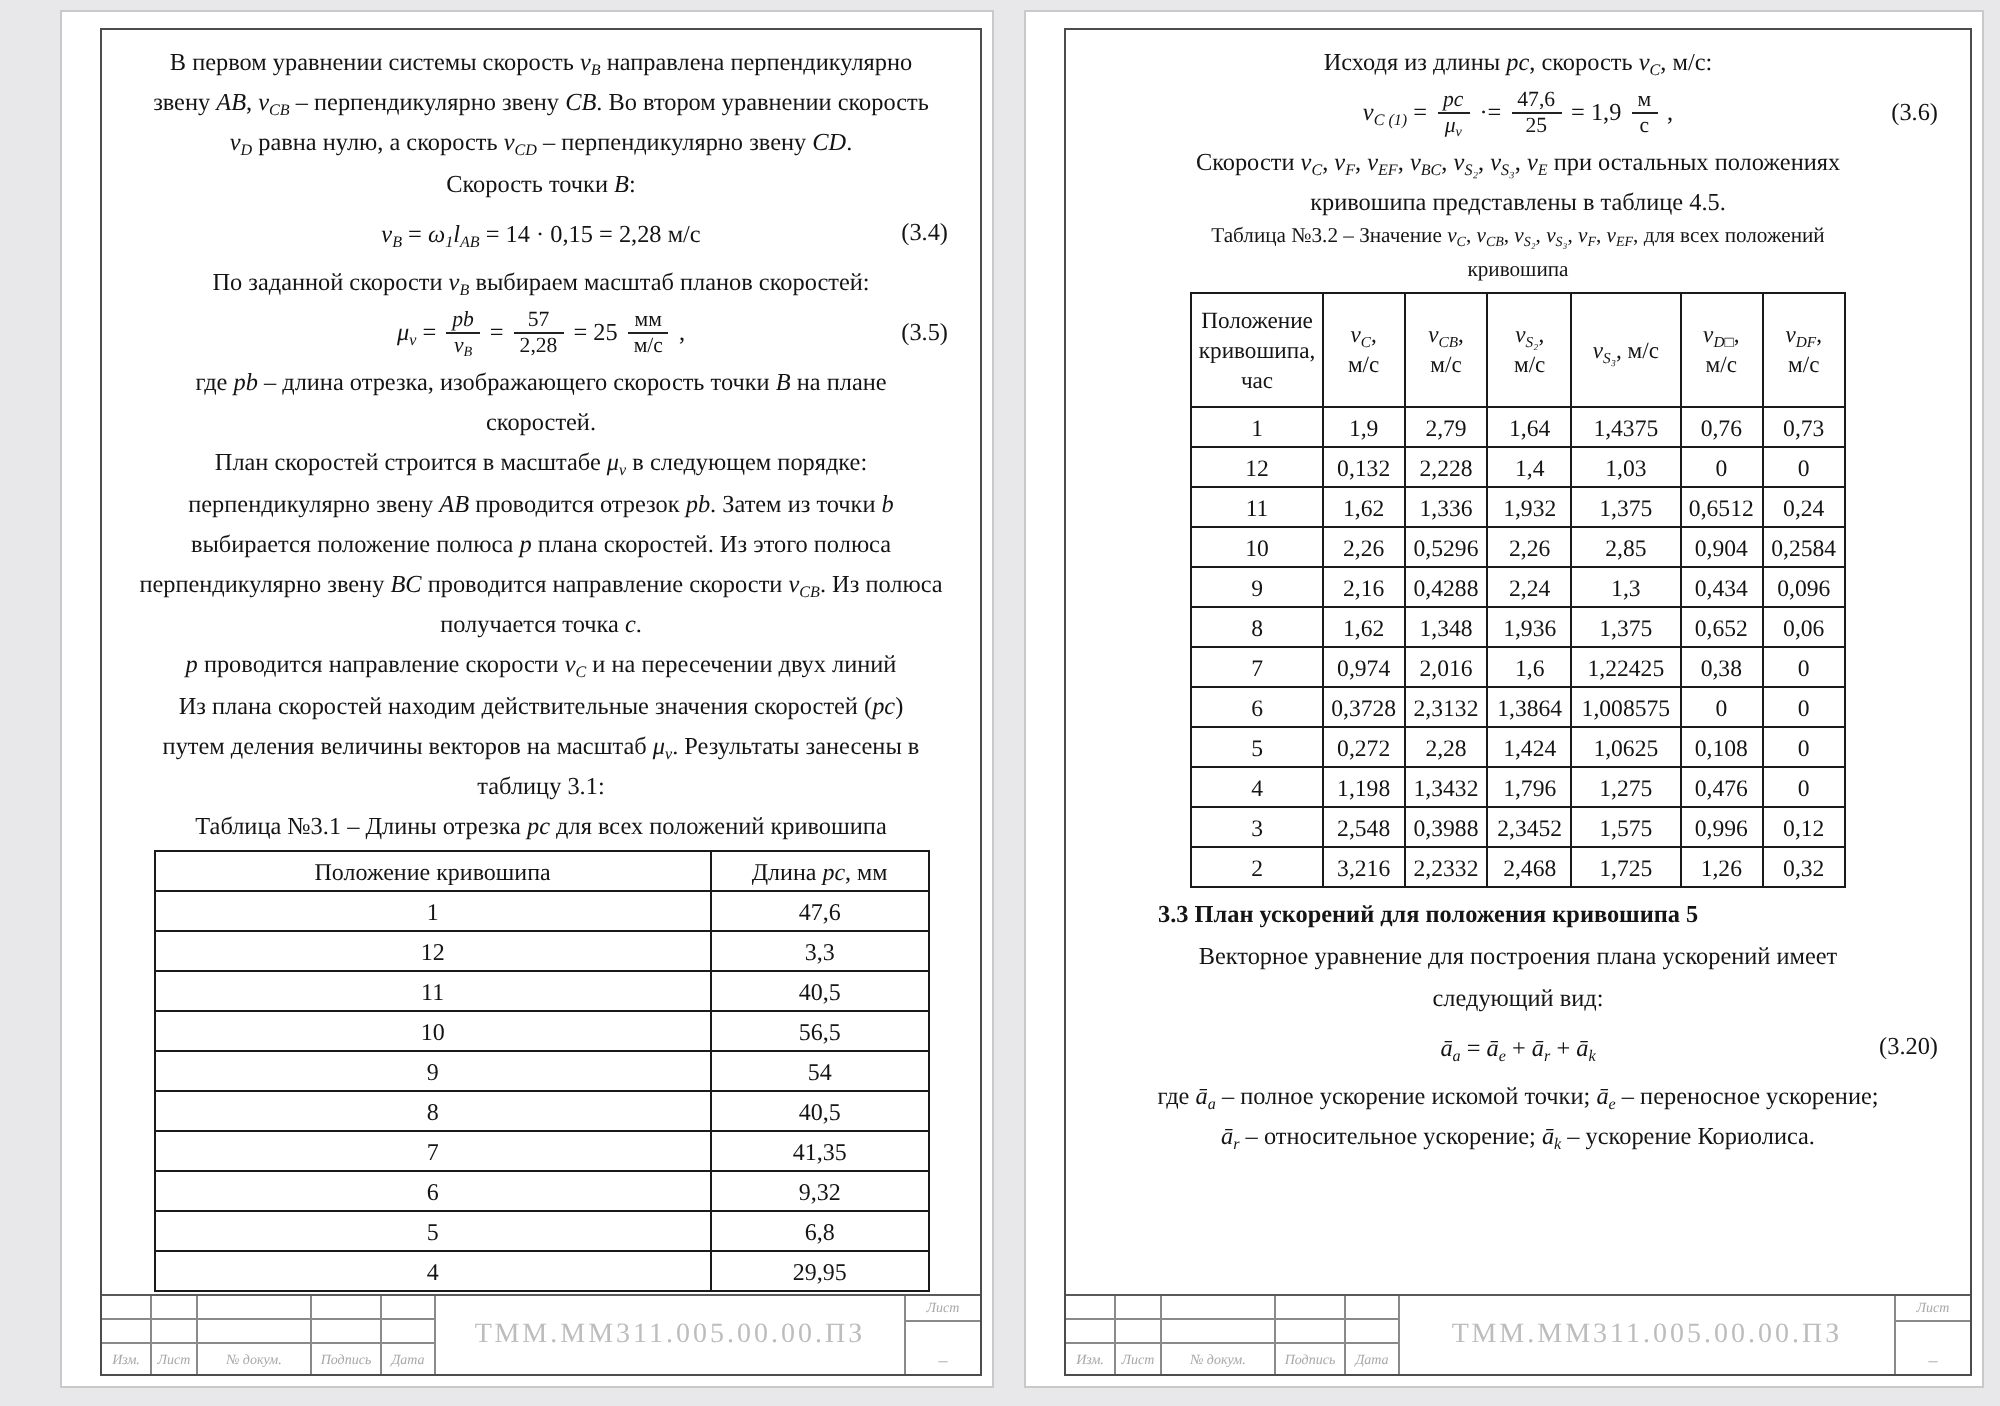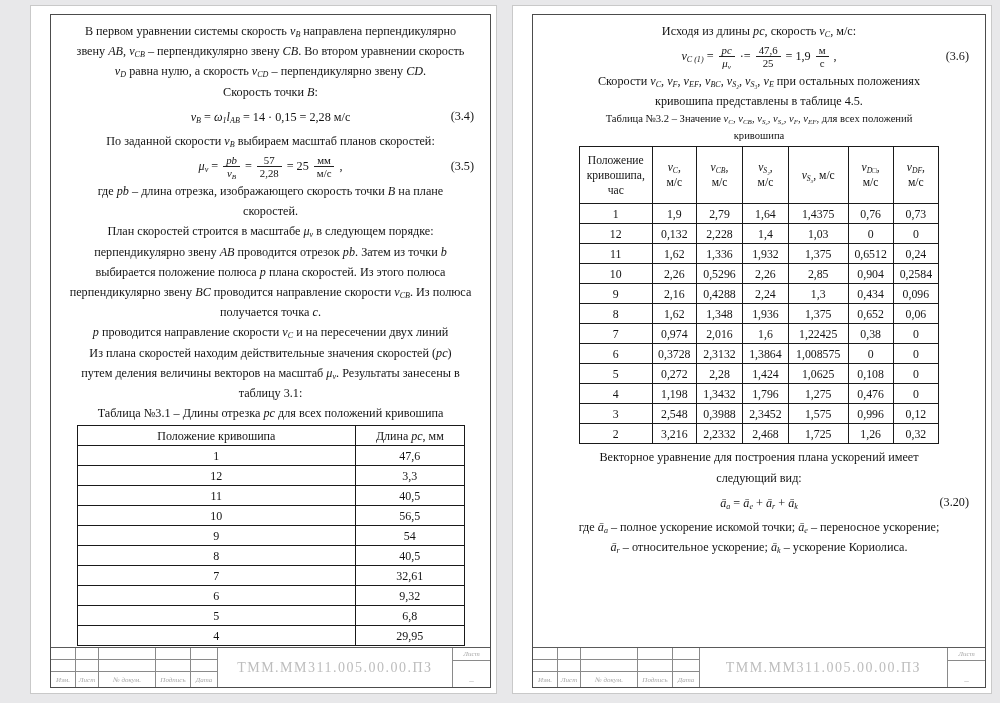--- a/index.html
+++ b/index.html
@@ -21,21 +21,21 @@
   .fnum{position:absolute;right:4px;top:50%;transform:translateY(-50%);font-size:12.2px;}
   .frac{display:inline-block;text-align:center;font-size:10.8px;line-height:1.12;vertical-align:middle;}
   .frac .fn{display:block;border-bottom:1px solid #222;padding:0 3px;}
   .frac .fd{display:block;padding:0 3px;}
   table{border-collapse:collapse;margin:0 auto;table-layout:fixed;}
   td{border:1px solid #1a1a1a;text-align:center;vertical-align:middle;padding:0 1px;overflow:hidden;}
   .t2{width:388px;font-size:12px;}
   .t2 td{height:19px;line-height:18px;}
   .t2.cont{margin:4px auto 6px;}
   .t2.main31{margin:2px auto 0;}
-  .t7{width:360px;font-size:11.8px;margin:2px auto 3px;}
+  .t7{width:328px;font-size:11.8px;margin:2px auto 3px;}
   .t7 td{height:19px;line-height:18px;}
   .t7 tr.hdr td{height:52px;line-height:15px;padding:2px 1px;font-size:11.6px;}
   .tblock{flex:0 0 39px;display:flex;border-top:1.5px solid #5a5a5a;box-sizing:content-box;}
   .tb-left{display:grid;grid-template-columns:25px 23px 57px 35px 27px;grid-template-rows:12px 12px 15px;text-align:center;}
   .tc{border-right:1px solid #8a8a8a;border-bottom:1px solid #8a8a8a;}
   .tb-left .tc:nth-child(n+11){border-bottom:none;}
   .lbl{display:flex;align-items:center;justify-content:center;font-size:7px;font-style:italic;color:#a8a8a8;
        font-family:"Liberation Serif",serif;white-space:nowrap;overflow:hidden;}
   .tb-code{flex:1 1 auto;border-right:1px solid #8a8a8a;display:flex;align-items:center;justify-content:center;
            font-size:14px;letter-spacing:1.5px;color:#bdbdbd;}
@@ -117,21 +117,21 @@
             <tr>
               <td>9</td>
               <td>54</td>
             </tr>
             <tr>
               <td>8</td>
               <td>40,5</td>
             </tr>
             <tr>
               <td>7</td>
-              <td>32,61</td>
+              <td>41,35</td>
             </tr>
             <tr>
               <td>6</td>
               <td>9,32</td>
             </tr>
             <tr>
               <td>5</td>
               <td>6,8</td>
             </tr>
             <tr>
@@ -338,20 +338,21 @@
               <td>2</td>
               <td>3,216</td>
               <td>2,2332</td>
               <td>2,468</td>
               <td>1,725</td>
               <td>1,26</td>
               <td>0,32</td>
             </tr>
           </tbody>
         </table>
+        <div class="ln heading">3.3 План ускорений для положения кривошипа 5</div>
         <div class="ln">Векторное уравнение для построения плана ускорений имеет</div>
         <div class="ln">следующий вид:</div>
         <div class="formula"><span class="fwrap">
             <span><i>ā</i><sub>a</sub> = <i>ā</i><sub>e</sub> + <i>ā</i><sub>r</sub> + <i>ā</i><sub>k</sub></span>
           </span><span class="fnum">(3.20)</span></div>
         <div class="ln">где <i>ā</i><sub>a</sub> – полное ускорение искомой точки; <i>ā</i><sub>e</sub> – переносное ускорение;</div>
         <div class="ln"><i>ā</i><sub>r</sub> – относительное ускорение; <i>ā</i><sub>k</sub> – ускорение Кориолиса.</div>
       </div>
     <div class="tblock">
       <div class="tb-left">

